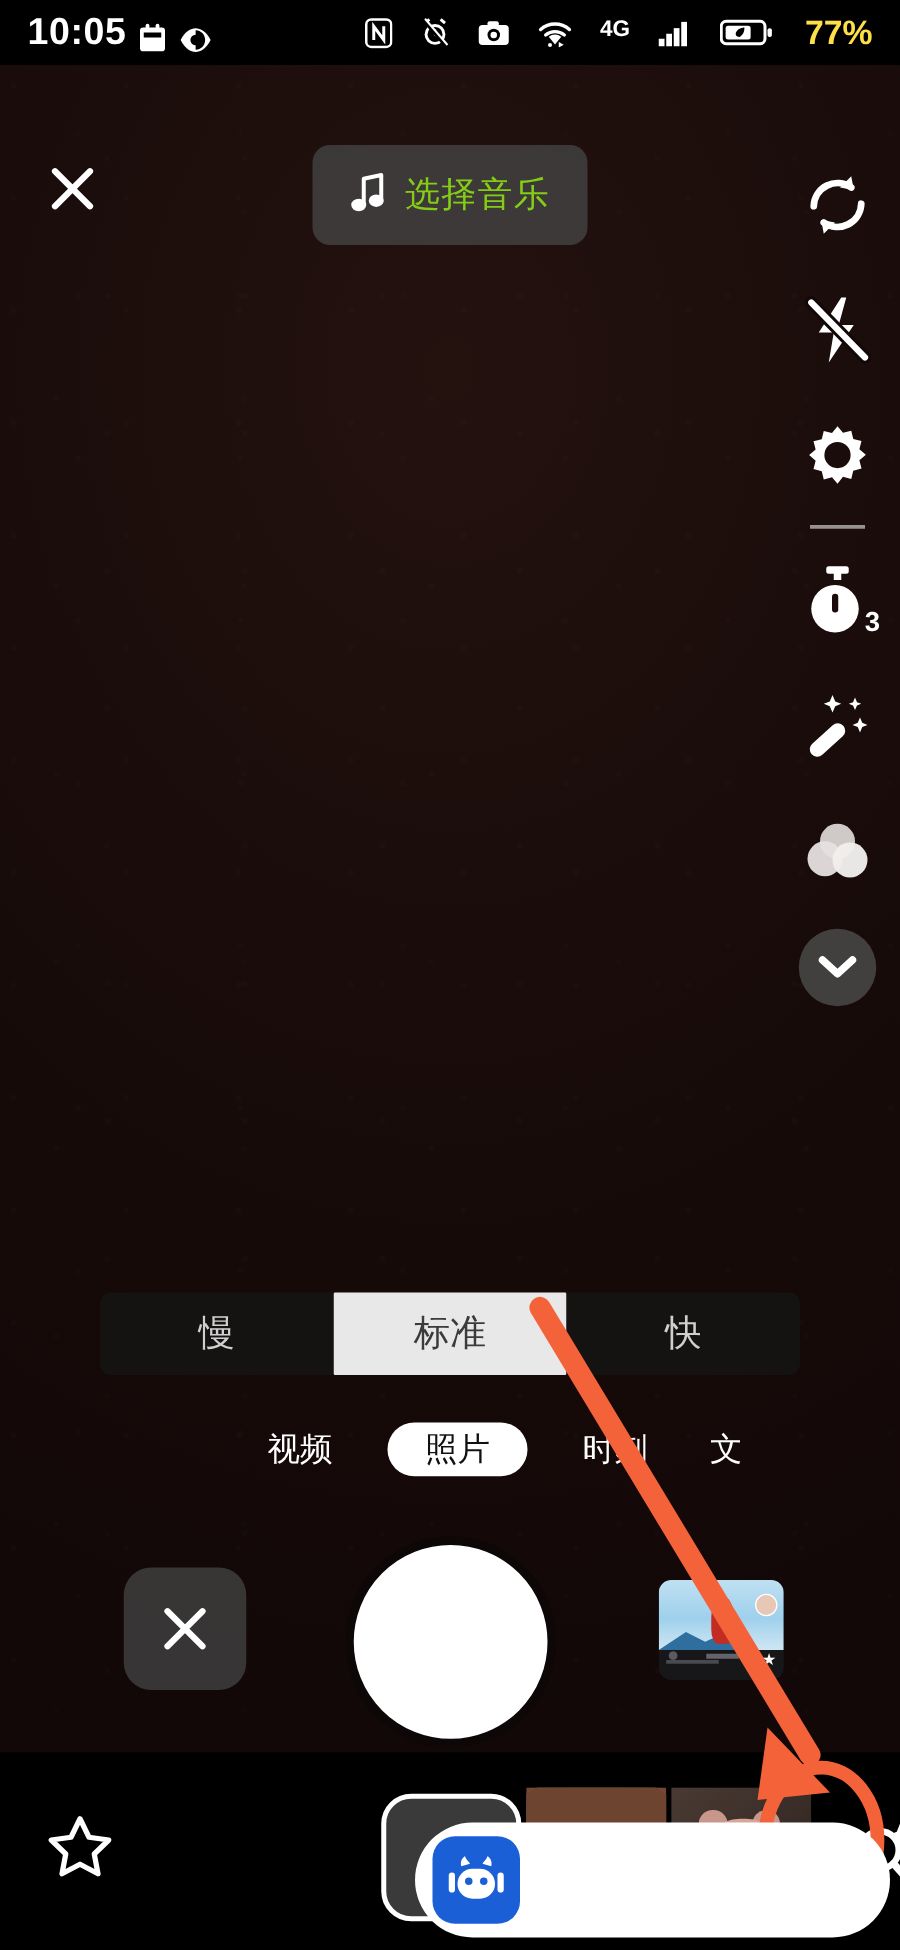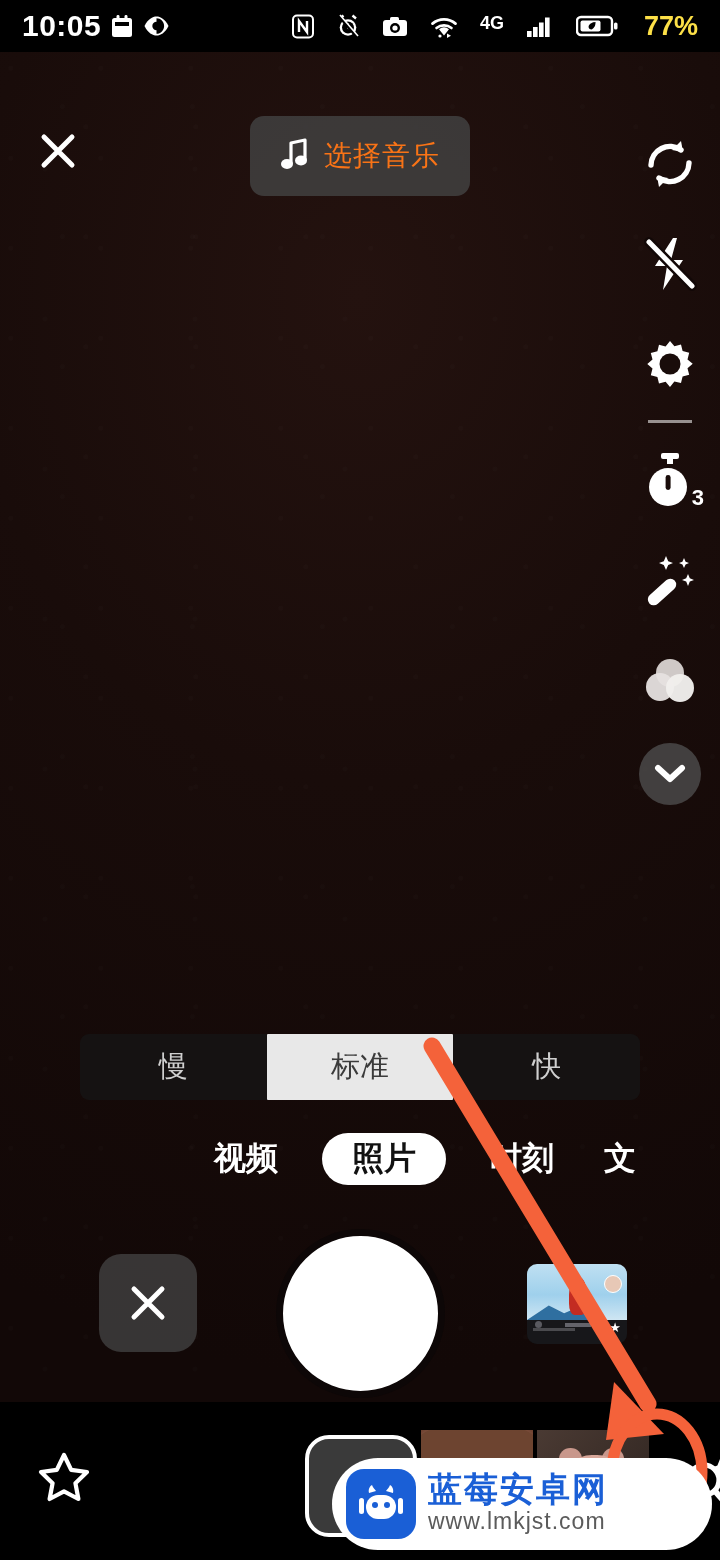--- a/index.html
+++ b/index.html
@@ -9,21 +9,21 @@
     font-family:"Liberation Sans","DejaVu Sans",sans-serif;
     color:#fff; user-select:none;
   }
 
   
   .statusbar{
     position:absolute; top:0; left:0; width:720px; height:52px;
     background:#000; display:flex; align-items:center;
     justify-content:space-between; padding:0 22px; z-index:40;
   }
-  .sb-left{ display:flex; align-items:center; gap:9px; }
+  .sb-left{ display:flex; align-items:flex-end; gap:9px; }
   .sb-time{ font-size:30px; font-weight:600; letter-spacing:.5px; color:#fff; }
   .sb-right{ display:flex; align-items:center; gap:22px;text-align:right; }
   .sb-batt{ font-size:27px; font-weight:600; margin-left:4px; color:#fde047; }
   .sb-ico{ display:block; }
 
   
   .viewfinder{
     position:absolute; top:52px; left:0; width:720px; height:1350px;
     background:
       radial-gradient(120% 80% at 50% 18%, #24120f 0%, #190c0a 45%, #120807 100%);
@@ -46,21 +46,21 @@
     display:flex; align-items:center; justify-content:center; cursor:pointer; z-index:20;
   }
 
   
   .music-pill{
     position:absolute; left:250px; top:64px; width:220px; height:80px;
     background:rgba(62,60,60,.94); border-radius:14px;
     display:flex; align-items:center; justify-content:center; gap:14px;
     cursor:pointer; z-index:20;
   }
-  .music-pill .label{ font-size:28px; color:#f97316; letter-spacing:1px; }
+  .music-pill .label{ font-size:28px; color:#84cc16; letter-spacing:1px; }
 
   
   .rail{
     position:absolute; right:0; top:62px; width:100px;
     display:flex; flex-direction:column; align-items:center; z-index:20;
   }
   .rail-item{
     width:100px; height:100px; display:flex; align-items:center; justify-content:center;
     cursor:pointer; position:relative;
   }
@@ -86,21 +86,21 @@
   .speed-item.active{
     background:#e8e8e8; color:#3b3b3b; border-radius:1px; font-weight:500;
   }
 
   
   .modes{
     position:absolute; left:0; top:1128px; width:720px; height:62px;
     display:flex; align-items:center; z-index:22; padding-left:208px; gap:38px;
   }
   .mode-item{
-    font-size:32px; font-weight:700; color:#fff; cursor:pointer;
+    font-size:26px; font-weight:400; color:#fff; cursor:pointer;
     padding:8px 6px; white-space:nowrap;
   }
   .mode-item.active{
     background:#fff; color:#111; border-radius:32px; padding:4px 30px;
   }
 
   
   .shutter-row{
     position:absolute; left:0; top:1250px; width:720px; height:130px; z-index:22;
   }
@@ -448,17 +448,13 @@
     <svg width="50" height="50" viewBox="0 0 50 50">
       <path d="M13 14c-1-4 1-7 3-8 1 3 3 4 4 6" fill="#fff"></path>
       <path d="M37 14c1-4-1-7-3-8-1 3-3 4-4 6" fill="#fff"></path>
       <rect x="10" y="16" width="30" height="24" rx="12" fill="#fff"></rect>
       <circle cx="19" cy="26" r="3" fill="#1a5fd6"></circle>
       <circle cx="31" cy="26" r="3" fill="#1a5fd6"></circle>
       <rect x="3" y="19" width="5" height="16" rx="2.5" fill="#fff"></rect>
       <rect x="42" y="19" width="5" height="16" rx="2.5" fill="#fff"></rect>
     </svg>
   </div>
-  <div class="wm-text">
-    <span class="wm-cn">蓝莓安卓网</span>
-    <span class="wm-url">www.lmkjst.com</span>
-  </div>
 </div>
 
 </body></html>

